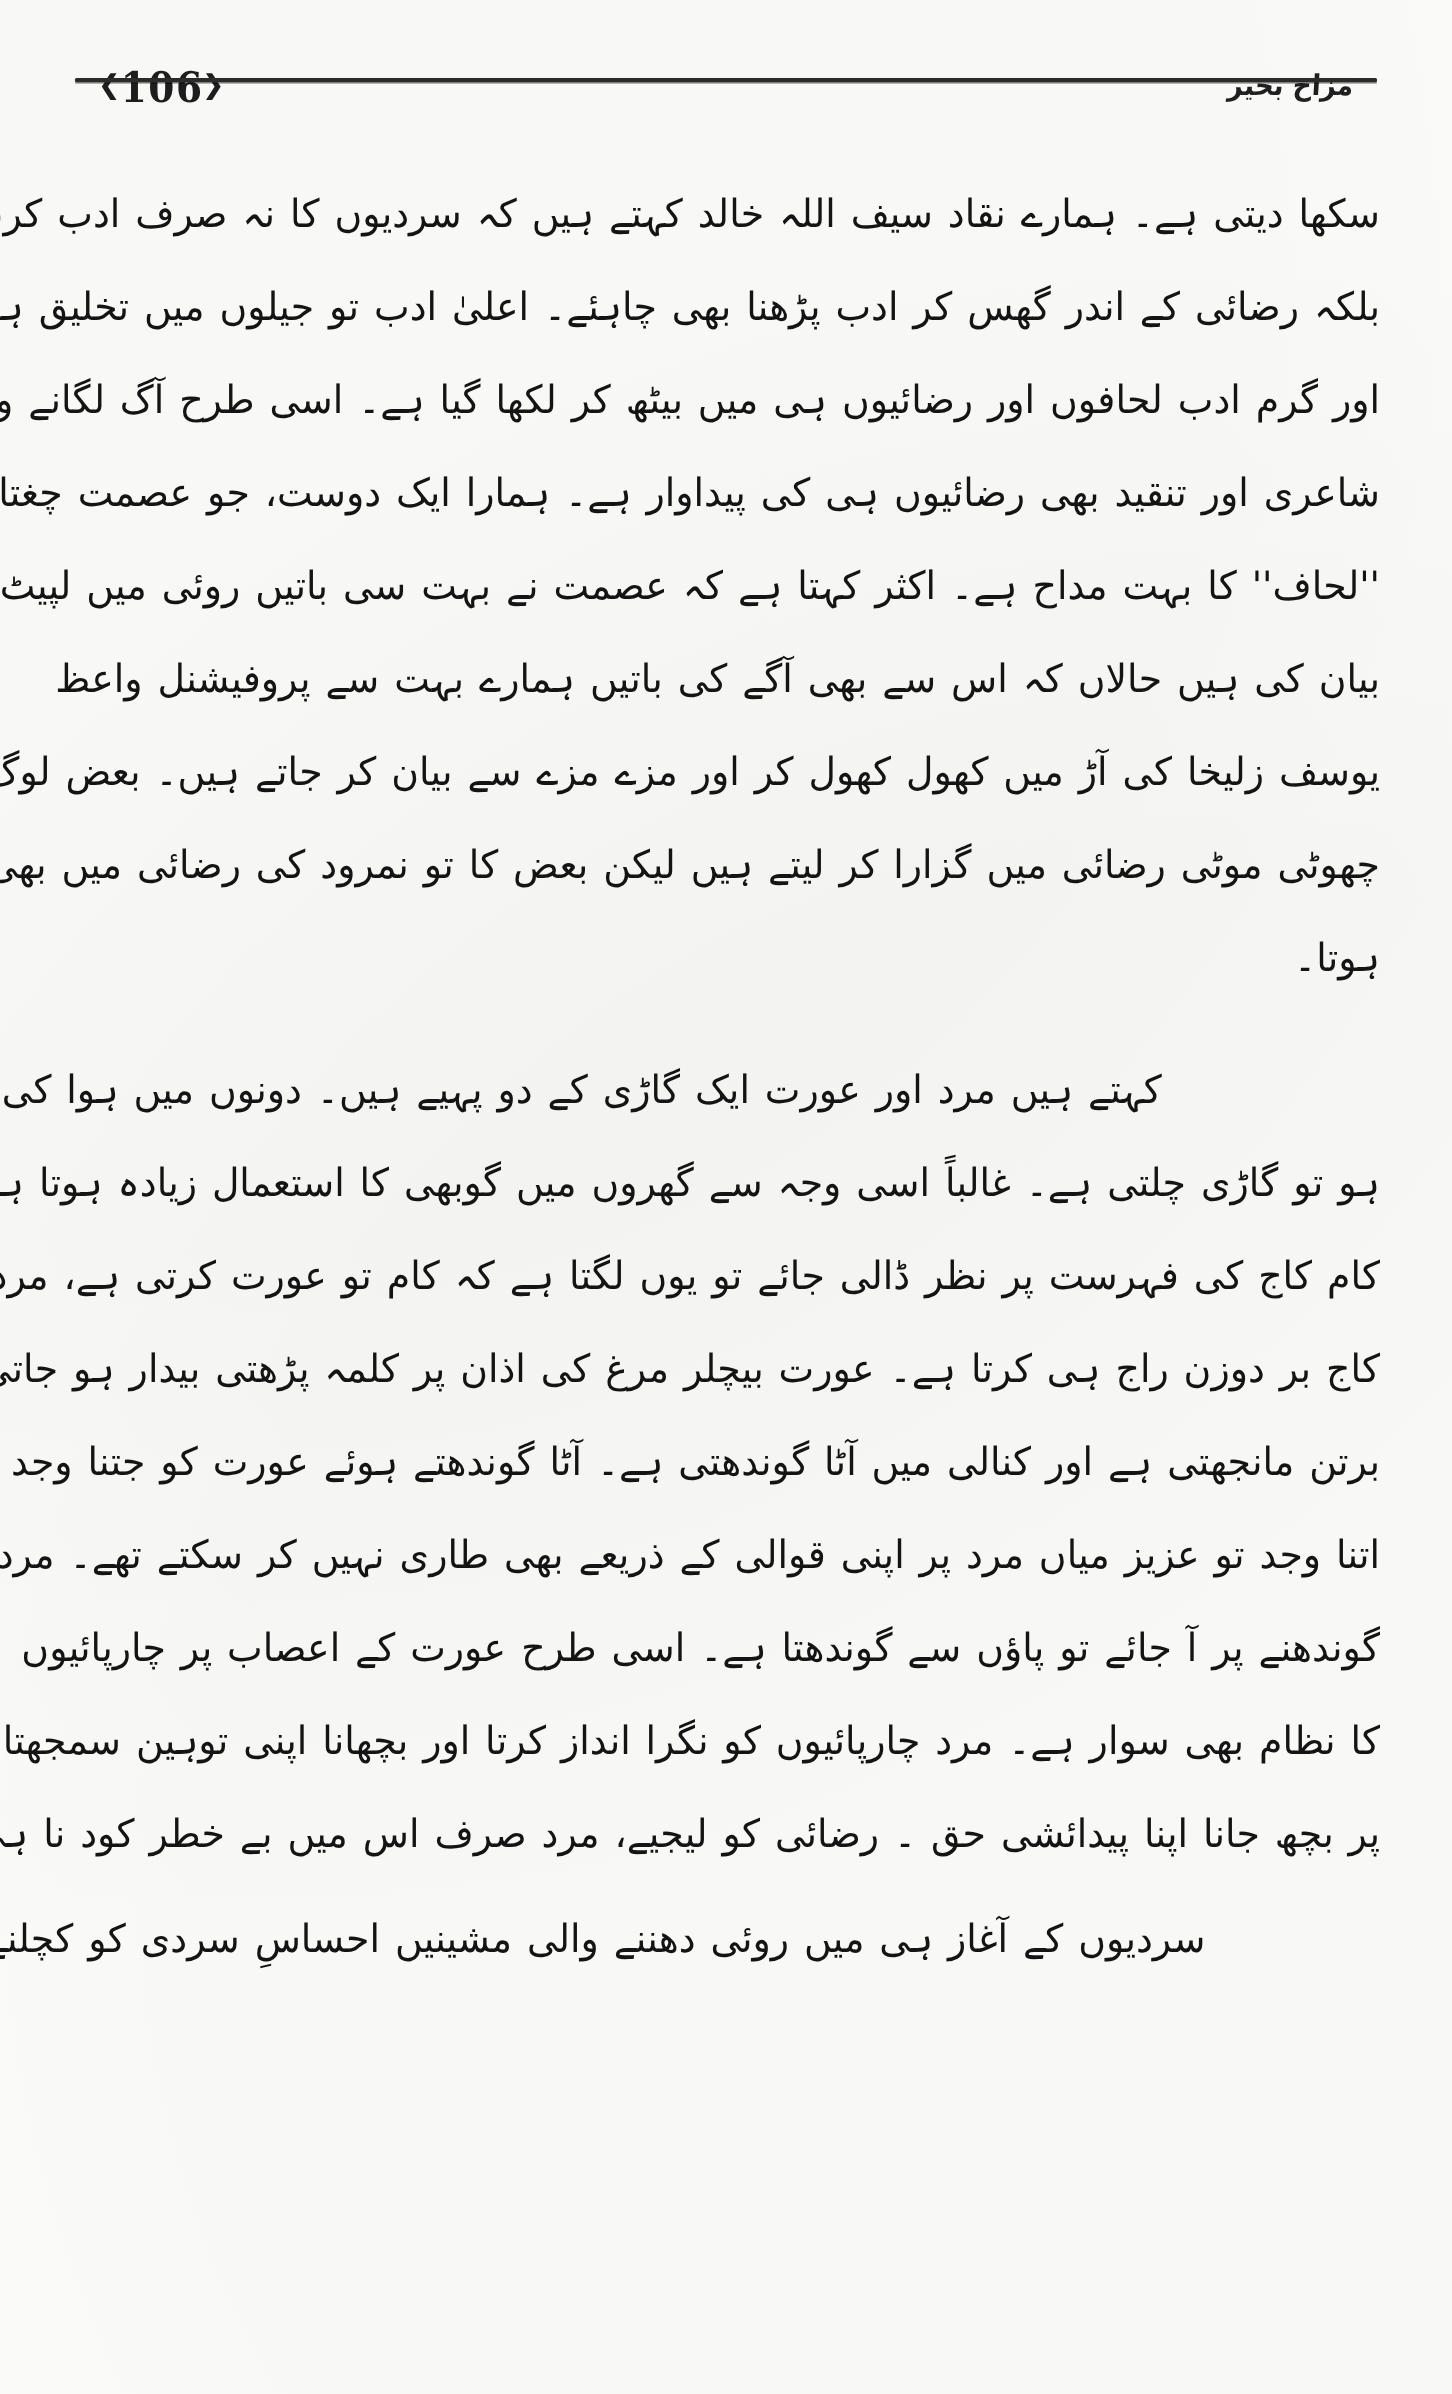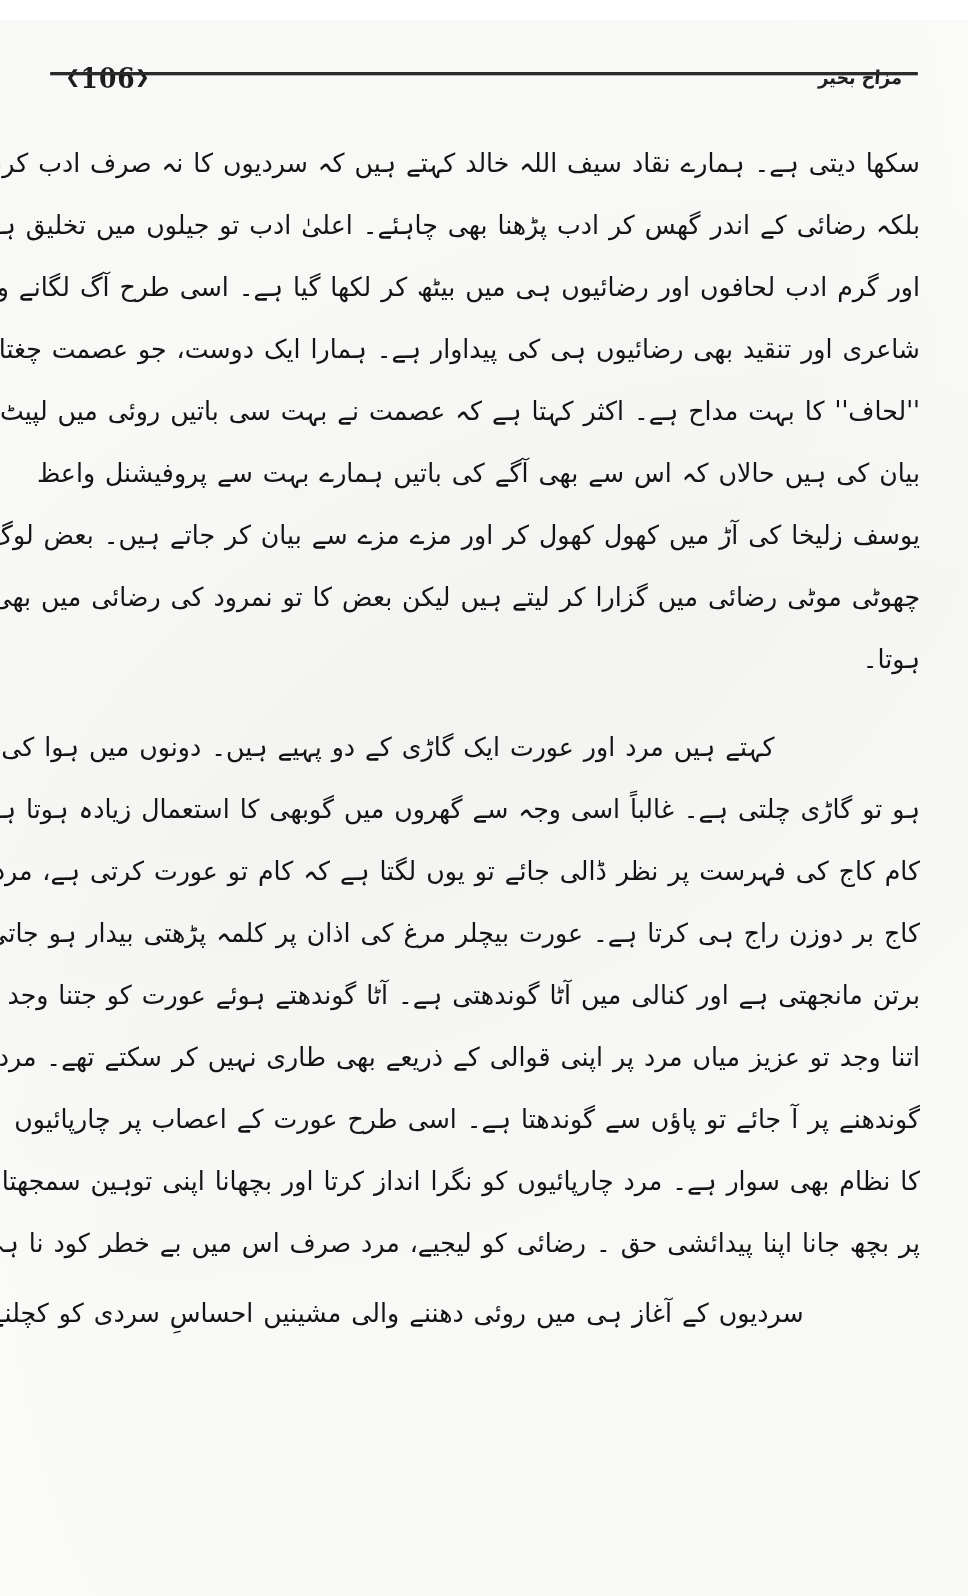--- a/index.html
+++ b/index.html
@@ -16,21 +16,20 @@
   }
 
   
   .page {
     position: absolute;
     inset: 0;
     background: #fdfdfb;
     background-image:
       radial-gradient(circle at 18% 12%, rgba(0,0,0,0.018) 0 40%, rgba(0,0,0,0) 70%),
       radial-gradient(circle at 82% 78%, rgba(0,0,0,0.02) 0 45%, rgba(0,0,0,0) 75%);
-    margin-top: 20px;
   }
 
   
   .header {
     position: absolute;
     top: 40px;
     left: 52px;
     right: 52px;
     height: 44px;
     direction: rtl;

